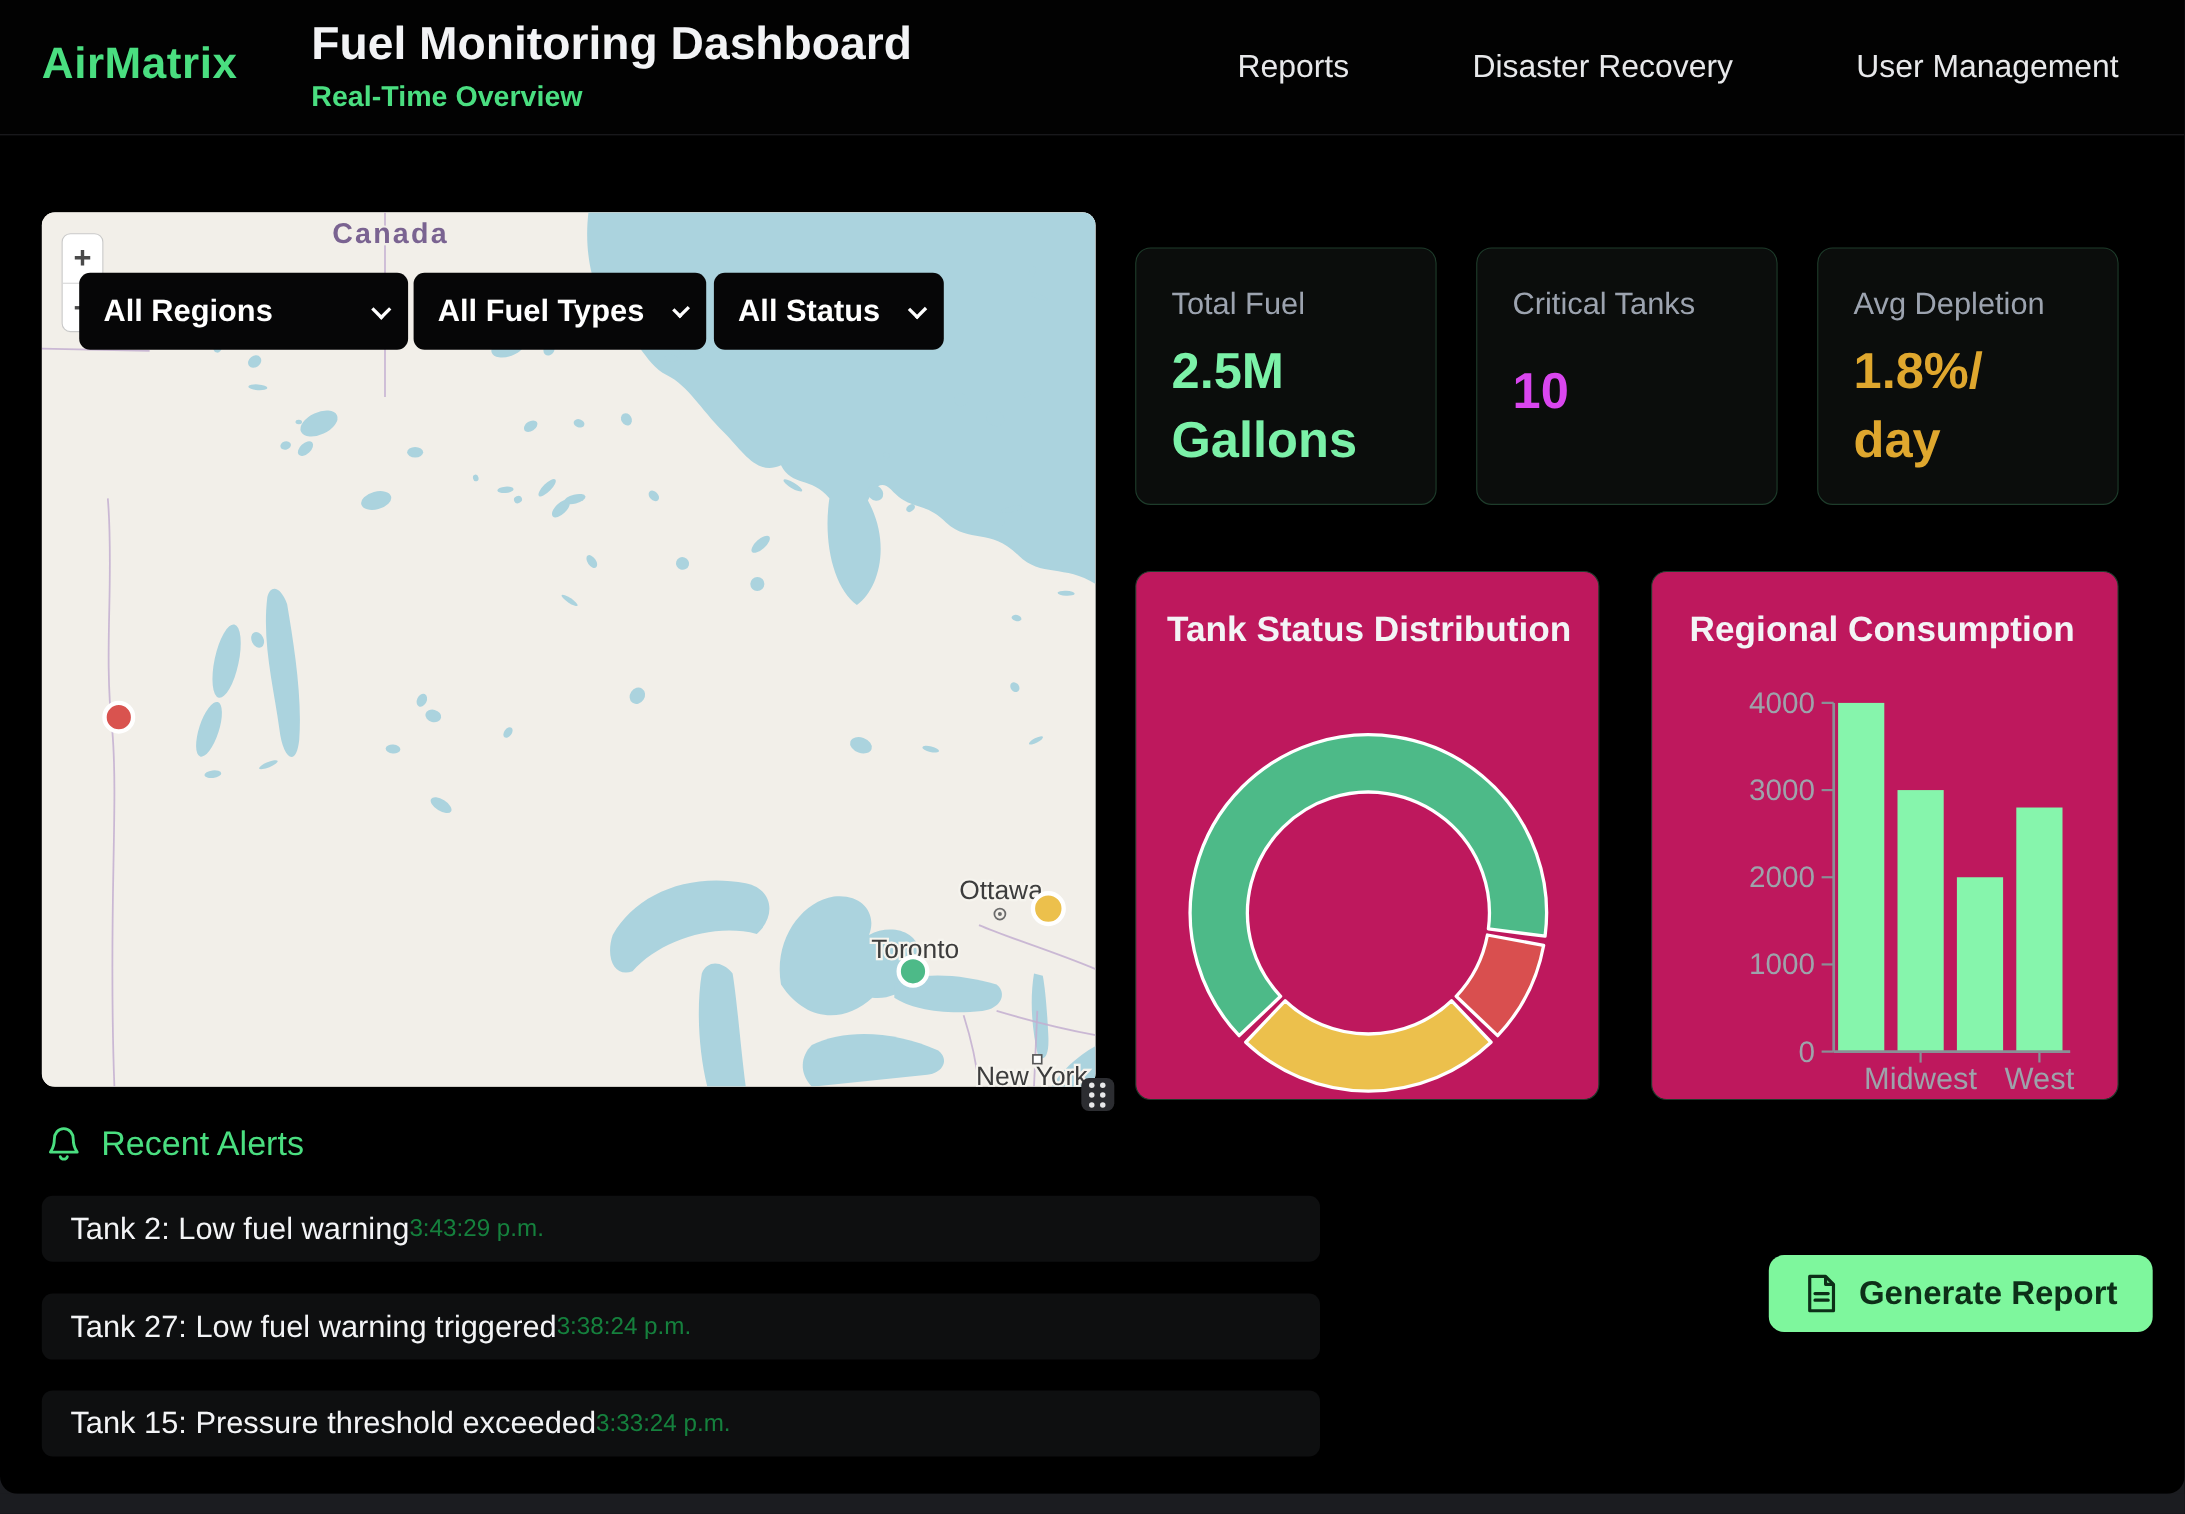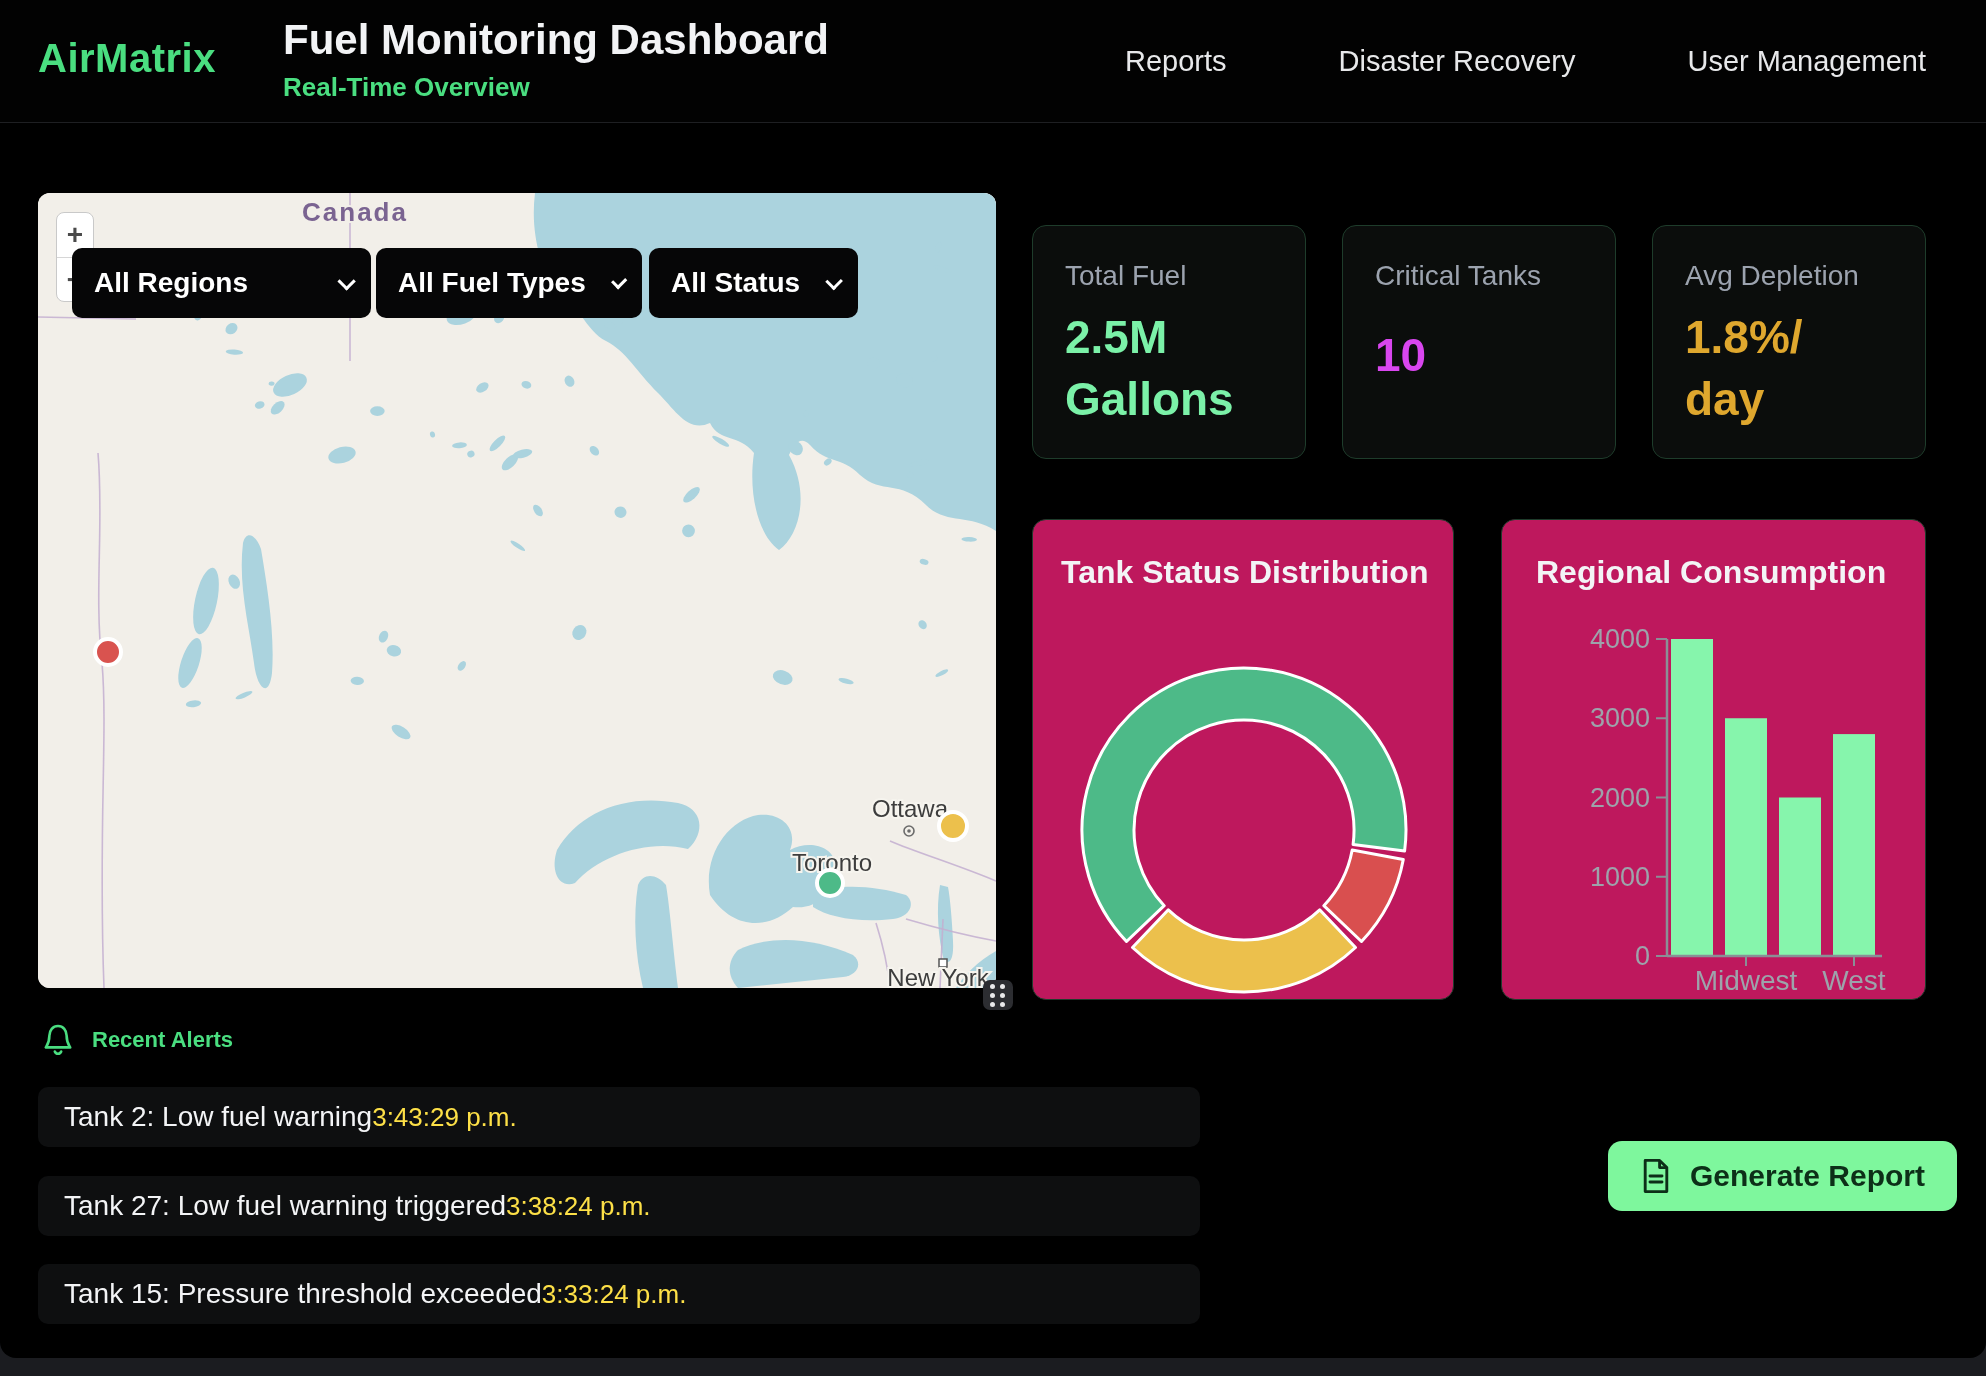--- a/index.html
+++ b/index.html
@@ -41,24 +41,24 @@
   
   .chart-card { position:absolute; top:519px; height:481px; background:#be185d; border:1px solid #1e3c2b; border-radius:14px; overflow:hidden; }
   .card-donut { left:1032px; width:422px; }
   .card-bars  { left:1501px; width:425px; }
   .chart-title { position:absolute; top:34px; font-size:32px; font-weight:700; color:#f3f4f6; }
   .card-donut .chart-title { left:28px; }
   .card-bars  .chart-title { left:34px; }
 
   
   .alerts-header { position:absolute; left:42px; top:1022px; display:flex; align-items:center; gap:18px; }
-  .alerts-title { font-size:22px; font-weight:700;text-align:right; }
+  .alerts-title { font-size:31px; font-weight:400;text-align:right; }
   .alert-row { position:absolute; left:38px; width:1162px; height:60px; background:#0e0f10; border-radius:10px; display:flex; align-items:center; padding:0 26px; cursor:pointer; }
   .alert-msg { font-size:28px; font-weight:500; color:#f3f4f6; }
-  .alert-time { font-size:26px; color:#fde047; }
+  .alert-time { font-size:22px; color:#15803d; }
   .r0 { top:1087px; } .r1 { top:1176px; } .r2 { top:1264px; }
 
   
   .btn { position:absolute; top:1141px; width:349px; height:70px; border:none; border-radius:14px; display:flex; align-items:center; justify-content:center; gap:18px; font-family:"Liberation Sans", sans-serif; font-size:30px; font-weight:700; cursor:pointer; }
   .btn-ack { left:1238px; box-shadow:inset 0 0 0 1px rgba(255,255,255,.07); }
   .btn-gen { left:1608px; }
 
   .bottom-strip { position:absolute; left:0; top:1358px; width:1986px; height:18px; background:#1b1c20; }
 
   

